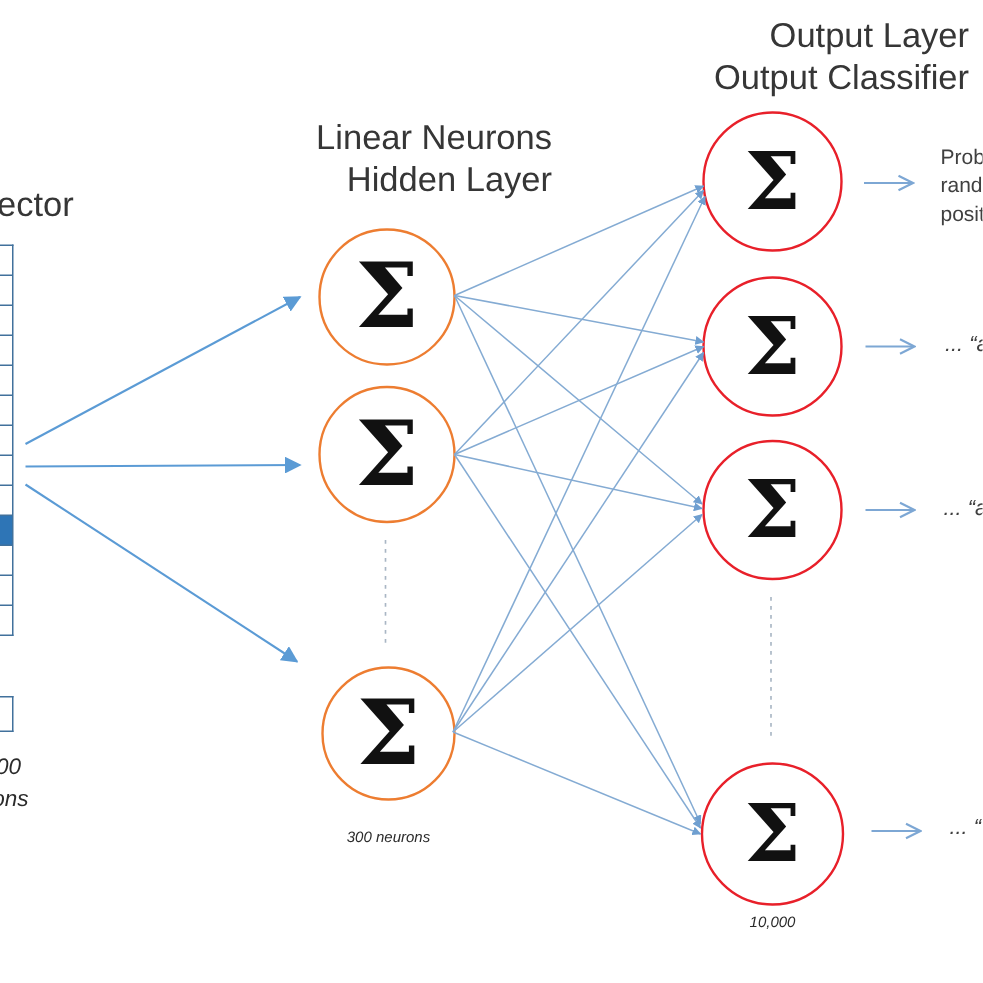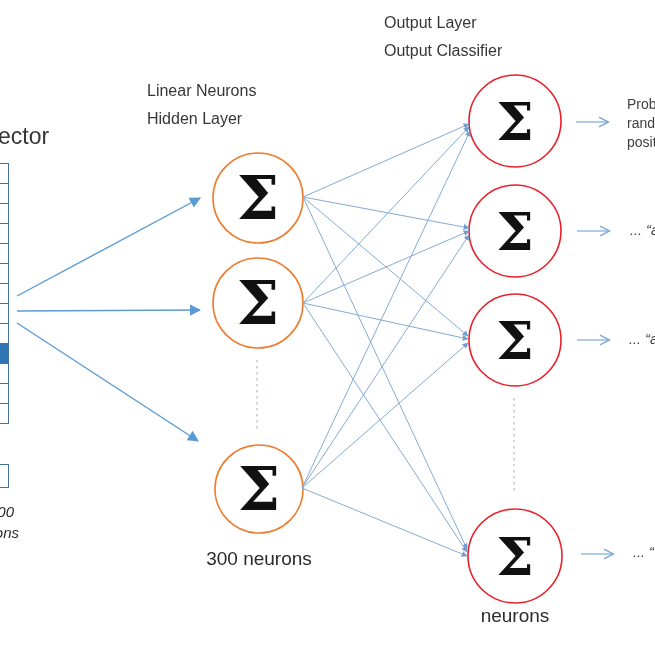--- a/index.html
+++ b/index.html
@@ -6,35 +6,36 @@
   body{
     position:relative;
     width:655px;height:655px;
     overflow:hidden;
     background:#ffffff;
     font-family:"Liberation Sans", sans-serif;
     color:#3b3b3b;
   }
   .abs{position:absolute;}
   .layer-title{
-    text-align:left;
-    font-size:16px;
+    text-align:right;
+    font-size:23px;
     line-height:28px;
     color:#363636;
   }
   .sigma{
     display:flex;align-items:center;justify-content:center;
     font-family:"DejaVu Serif", serif;
     font-weight:bold;
     color:#111;
   }
   .sigma.hidden-size{font-size:60px;}
   .sigma.output-size{font-size:53px;}
   .count-label{
-    font-size:19px;
+    font-style:italic;
+    font-size:10px;
     line-height:19px;
     text-align:center;
     color:#2b2b2b;
   }
   .annot{
     font-size:14px;
     line-height:19px;
     color:#404040;
     white-space:nowrap;
   }
@@ -164,21 +165,21 @@
 <div class="abs sigma hidden-size" style="left:213px;top:258px;width:90px;height:90px;">Σ</div>
 <div class="abs sigma hidden-size" style="left:215px;top:445px;width:88px;height:88px;">Σ</div>
 
 <div class="abs sigma output-size" style="left:469px;top:75px;width:92px;height:92px;">Σ</div>
 <div class="abs sigma output-size" style="left:469px;top:185px;width:92px;height:92px;">Σ</div>
 <div class="abs sigma output-size" style="left:469px;top:294px;width:92px;height:92px;">Σ</div>
 <div class="abs sigma output-size" style="left:468px;top:509px;width:94px;height:94px;">Σ</div>
 
 <div class="abs count-label" style="left:189px;top:549px;width:140px;">300 neurons</div>
 <div class="abs count-label" style="left:445px;top:606px;width:140px;">
-  <div>neurons</div>
+  <div>10,000</div>
 </div>
 
 <div class="abs annot" style="left:627px;top:95px;">
   <div>Prob</div>
   <div>rando</div>
   <div>posit</div>
 </div>
 <div class="abs annot word" style="left:630px;top:221px;">... “a</div>
 <div class="abs annot word" style="left:629px;top:330px;">... “a</div>
 <div class="abs annot word" style="left:633px;top:543px;">... “</div>

